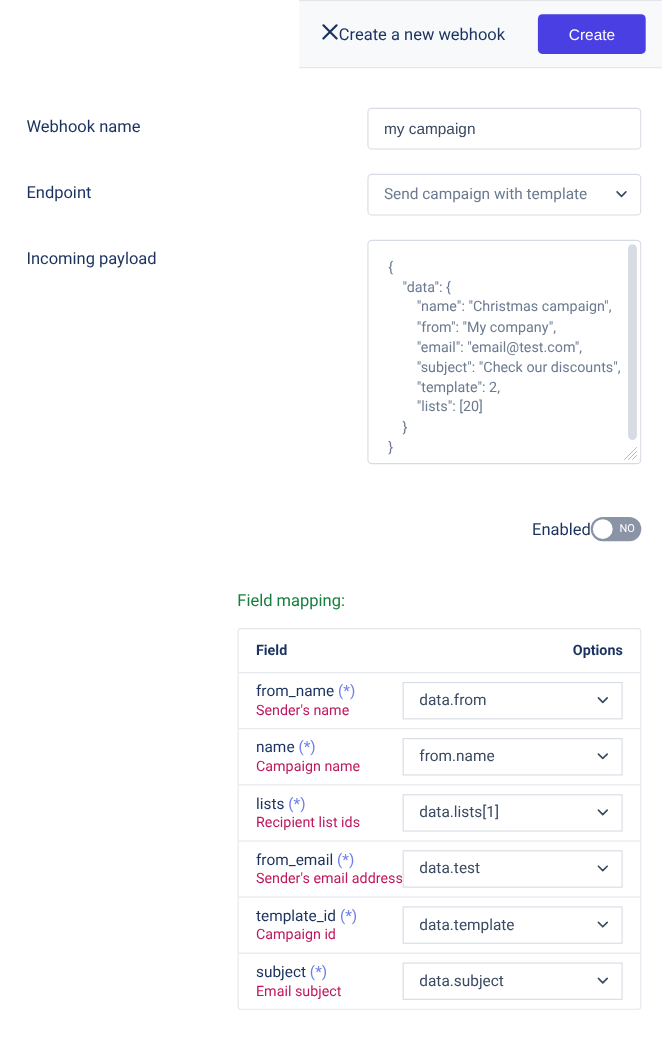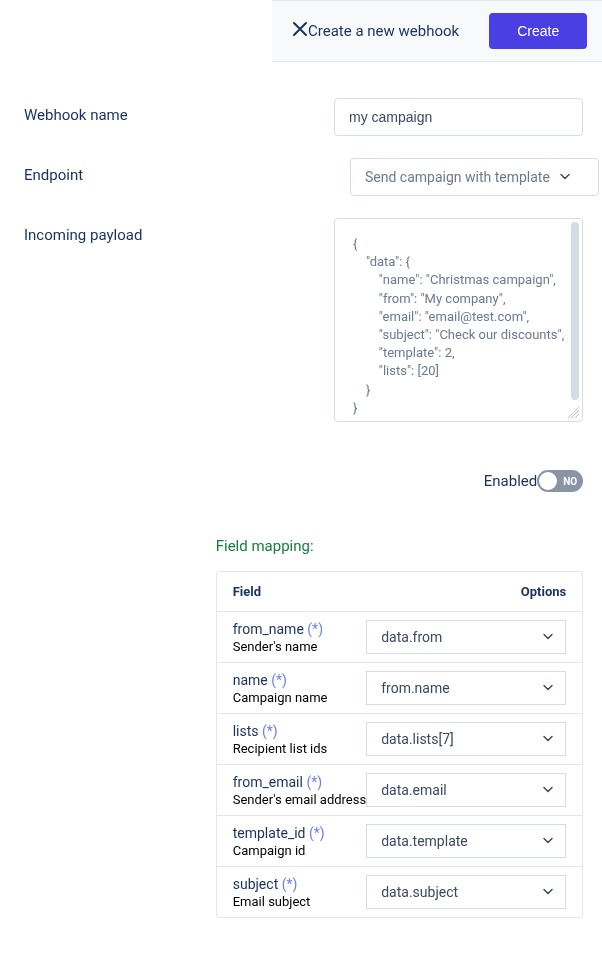--- a/index.html
+++ b/index.html
@@ -96,21 +96,21 @@
     padding: 10px 14px;
     font-size: 14px;
     color: #3a4a63;
     outline: none;
     background:#fff;
   }
   .select-wrap {
     position: relative;
     width: 100%;
   }
-  .select-wrap .text-input { padding-right: 34px; color:#6b7a90;margin-left:16px; }
+  .select-wrap .text-input { padding-right: 34px; color:#6b7a90; }
   .select-wrap .chev, .map-select .chev {
     position: absolute;
     right: 12px;
     top: 50%;
     transform: translateY(-50%);
     pointer-events: none;
     color:#3a4a63;
   }
   .payload-box {
     width: 100%;
@@ -142,21 +142,21 @@
 
   .enabled-row {
     display:flex; align-items:center; justify-content:space-between;
     padding: 24px;
     font-size:15px; color:#1b325f;
   }
   .toggle {
     width: 46px; height: 22px; border-radius: 11px;
     background: #8a94a6; position: relative; cursor:pointer;
     display:flex; align-items:center; justify-content:flex-end;
-    padding-right:6px; color:#fff; font-size:10px; font-weight:700;
+    padding-right:6px; color:#fff; font-size:10px; font-weight:400;
   }
   .toggle .knob {
     position:absolute; left:2px; top:2px; width:18px; height:18px;
     background:#fff; border-radius:50%;
   }
 
   .divider { height:1px; background:#e3e6eb; }
 
   .mapping { padding: 20px 24px 0 24px; }
   .mapping-title { font-size:15px; color:#15803d; margin-bottom: 16px; }
@@ -172,21 +172,21 @@
   .map-head .col-field { flex:1; }
   .map-head .col-opt { width:200px; text-align:right; }
   .map-row {
     display:flex; align-items:center; padding: 8px 16px;
     border-bottom:1px solid #e3e6eb;
   }
   .map-row:last-child { border-bottom:none; }
   .map-row .field { flex:1; }
   .map-row .field .fname { font-size:14px; color:#1b325f; }
   .map-row .field .fname .req { color:#6e80e8; }
-  .map-row .field .desc { font-size:13px; color:#000000; margin-top:2px; }
+  .map-row .field .desc { font-size:13px; color:#be185d; margin-top:2px; }
   .map-select {
     width: 200px; position:relative;
   }
   .map-select .sel {
     width:100%; border:1px solid #d7dbe3; border-radius:0;
     padding: 8px 30px 8px 14px; font-size:14px; color:#3a4a63;
     background:#fff; cursor:pointer;
   }
   svg.chev-svg { width:12px; height:12px; }
 </style>
@@ -290,33 +290,33 @@
                     <path d="M2 4 L6 8 L10 4" stroke="#3a4a63" stroke-width="1.5" fill="none" stroke-linecap="round" stroke-linejoin="round"></path>
                   </svg></span>
               </div>
             </div>
             <div class="map-row">
               <div class="field">
                 <div class="fname"><span>lists</span> <span class="req">(*)</span></div>
                 <div class="desc">Recipient list ids</div>
               </div>
               <div class="map-select">
-                <div class="sel">data.lists[7]</div>
+                <div class="sel">data.lists[1]</div>
                 <span class="chev"><svg class="chev-svg" viewBox="0 0 12 12">
                     <path d="M2 4 L6 8 L10 4" stroke="#3a4a63" stroke-width="1.5" fill="none" stroke-linecap="round" stroke-linejoin="round"></path>
                   </svg></span>
               </div>
             </div>
             <div class="map-row">
               <div class="field">
                 <div class="fname"><span>from_email</span> <span class="req">(*)</span></div>
                 <div class="desc">Sender's email address</div>
               </div>
               <div class="map-select">
-                <div class="sel">data.email</div>
+                <div class="sel">data.test</div>
                 <span class="chev"><svg class="chev-svg" viewBox="0 0 12 12">
                     <path d="M2 4 L6 8 L10 4" stroke="#3a4a63" stroke-width="1.5" fill="none" stroke-linecap="round" stroke-linejoin="round"></path>
                   </svg></span>
               </div>
             </div>
             <div class="map-row">
               <div class="field">
                 <div class="fname"><span>template_id</span> <span class="req">(*)</span></div>
                 <div class="desc">Campaign id</div>
               </div>

